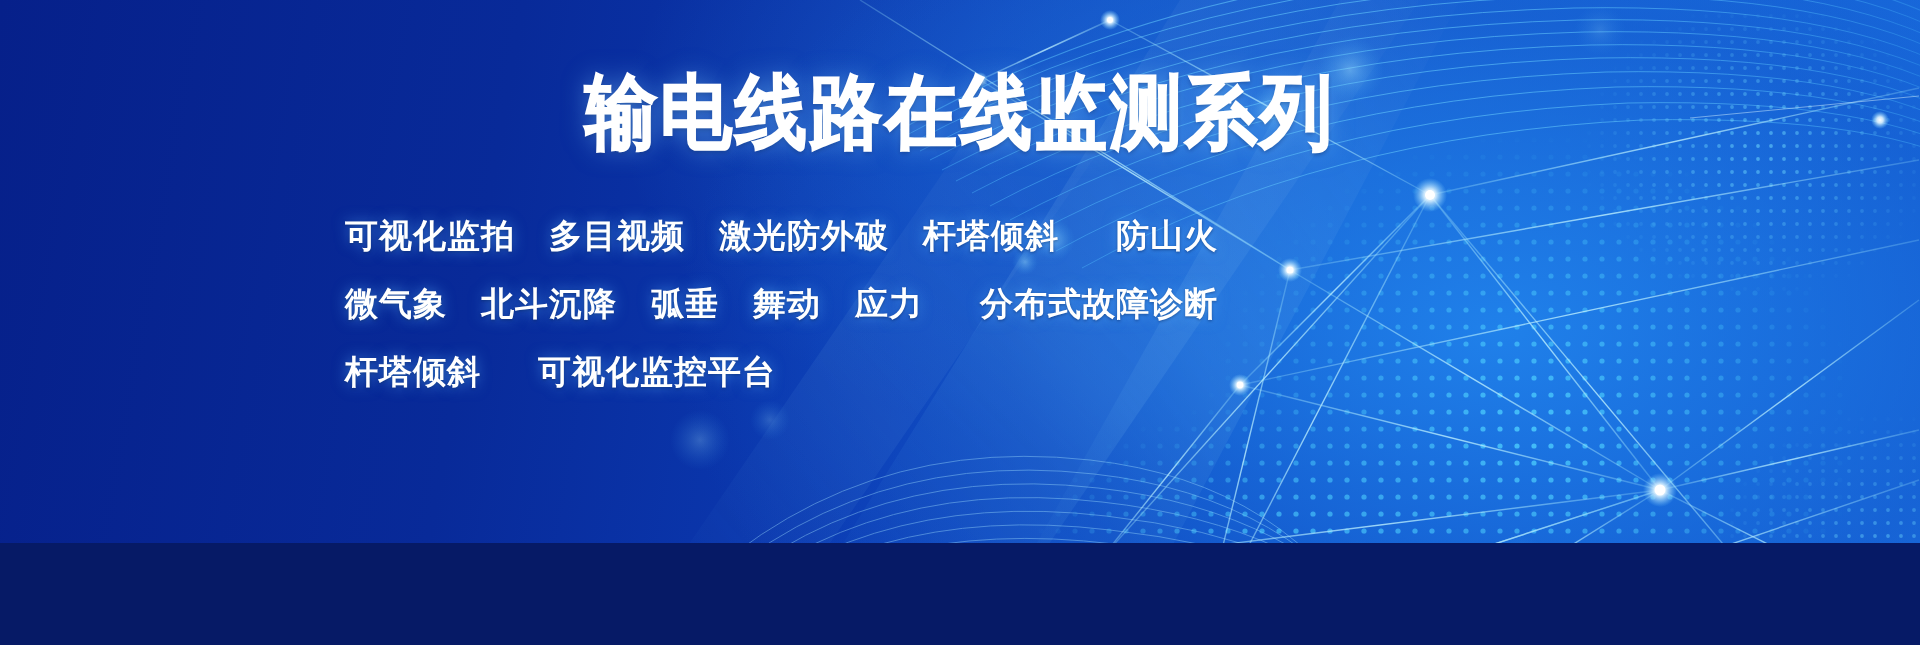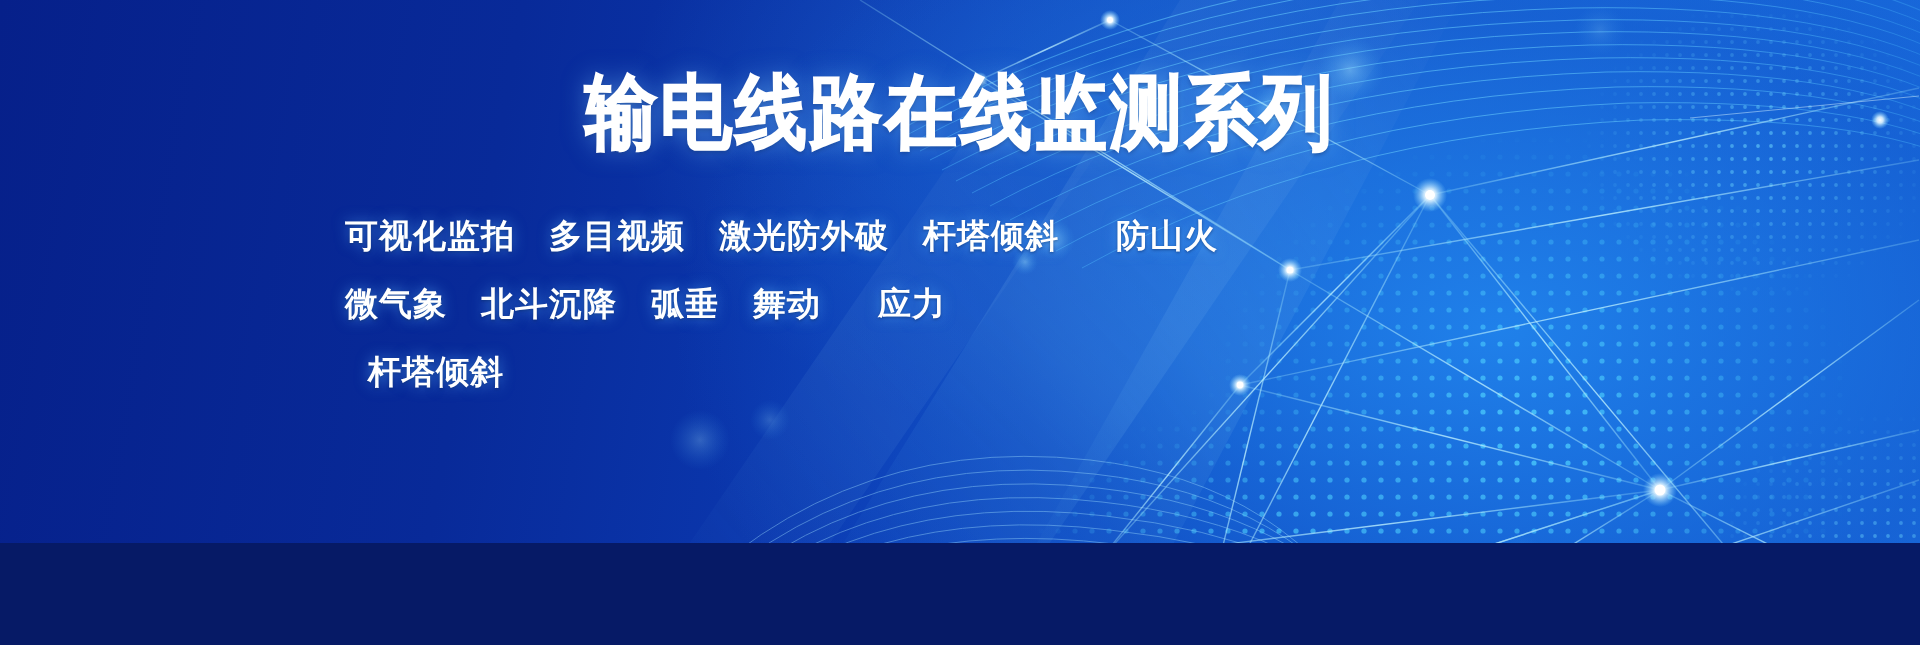--- a/index.html
+++ b/index.html
@@ -222,21 +222,23 @@
         <span class="item">杆塔倾斜</span>
         <span class="item">防山火</span>
       </div>
 
       <div class="sub-row">
         <span class="item">微气象</span>
         <span class="item">北斗沉降</span>
         <span class="item">弧垂</span>
         <span class="item">舞动</span>
         <span class="item">应力</span>
+        <span class="item">分布式故障诊断</span>
       </div>
 
       <div class="sub-row">
         <span class="item">杆塔倾斜</span>
+        <span class="item">可视化监控平台</span>
       </div>
 
     </div>
   </div>
 </div>
 
 </body></html>

